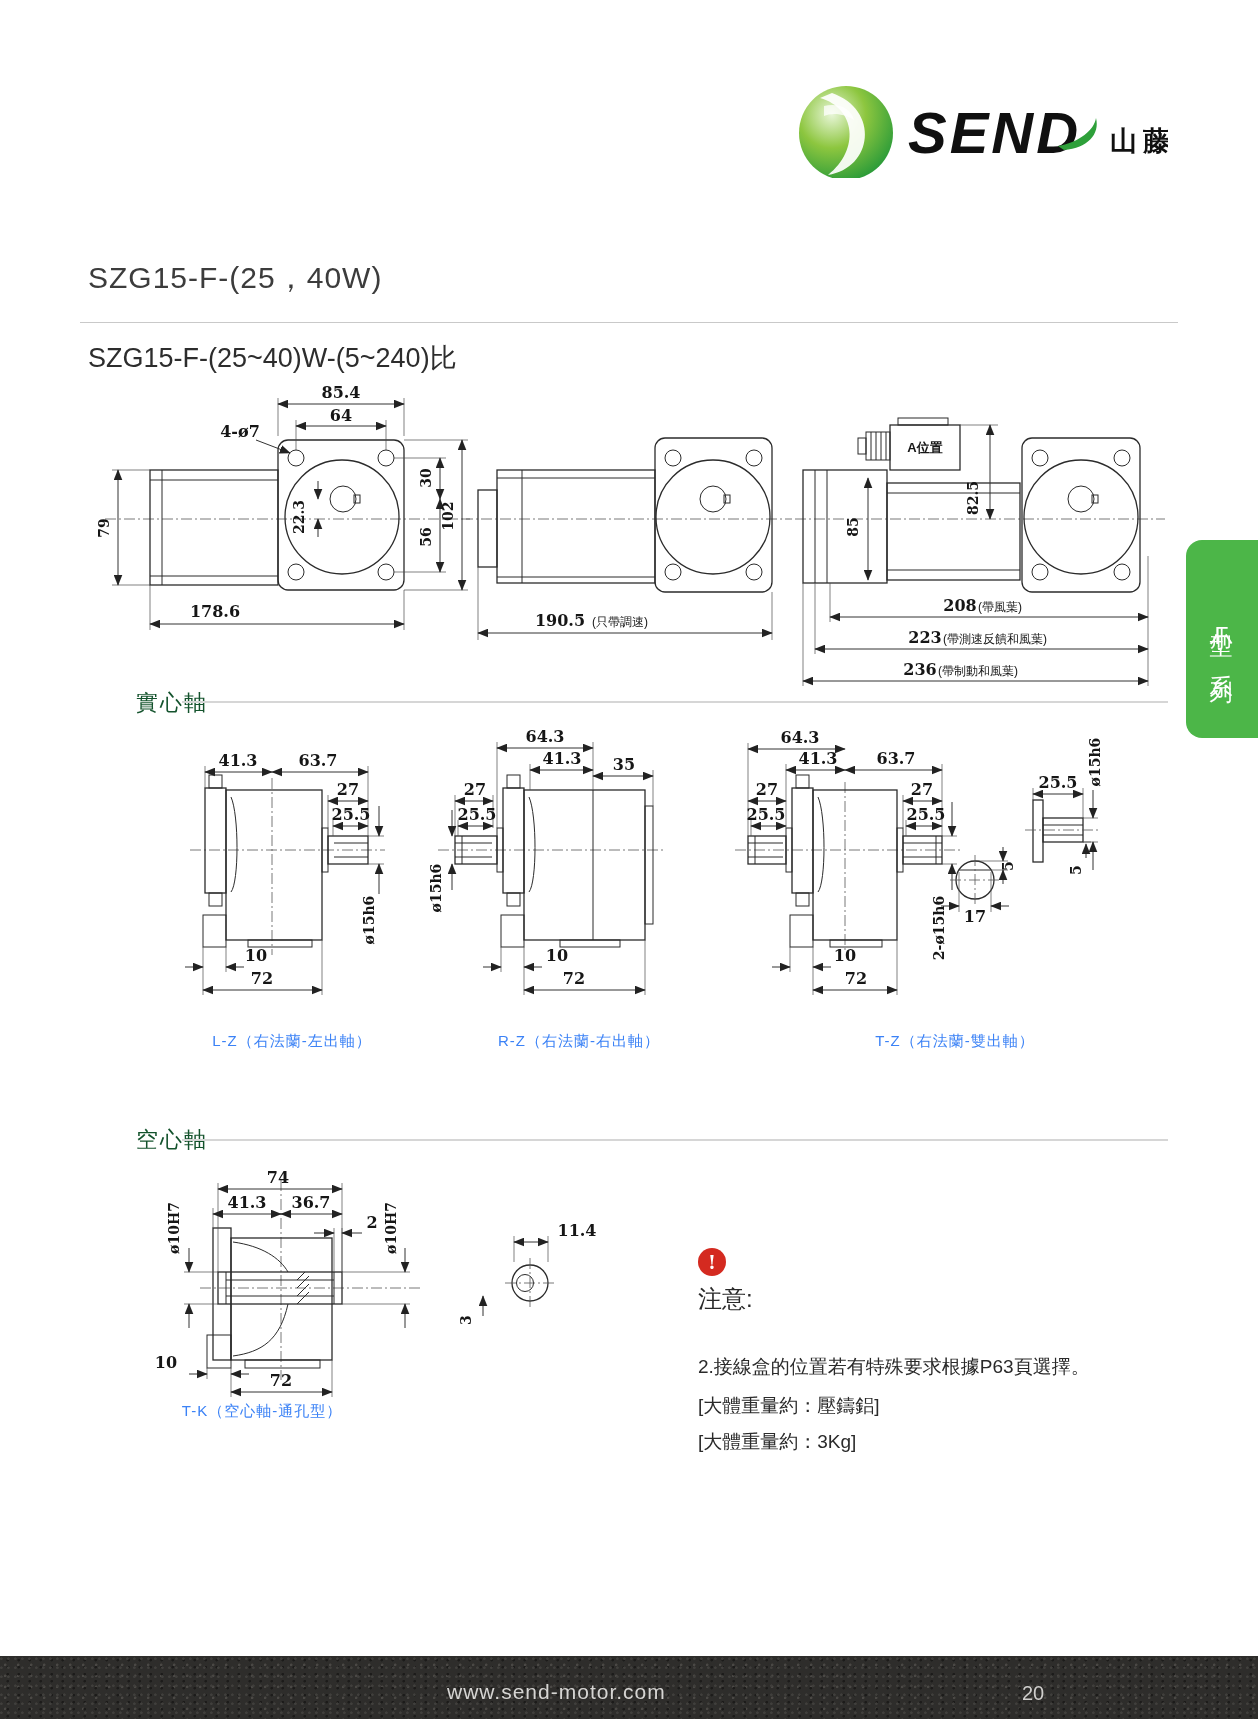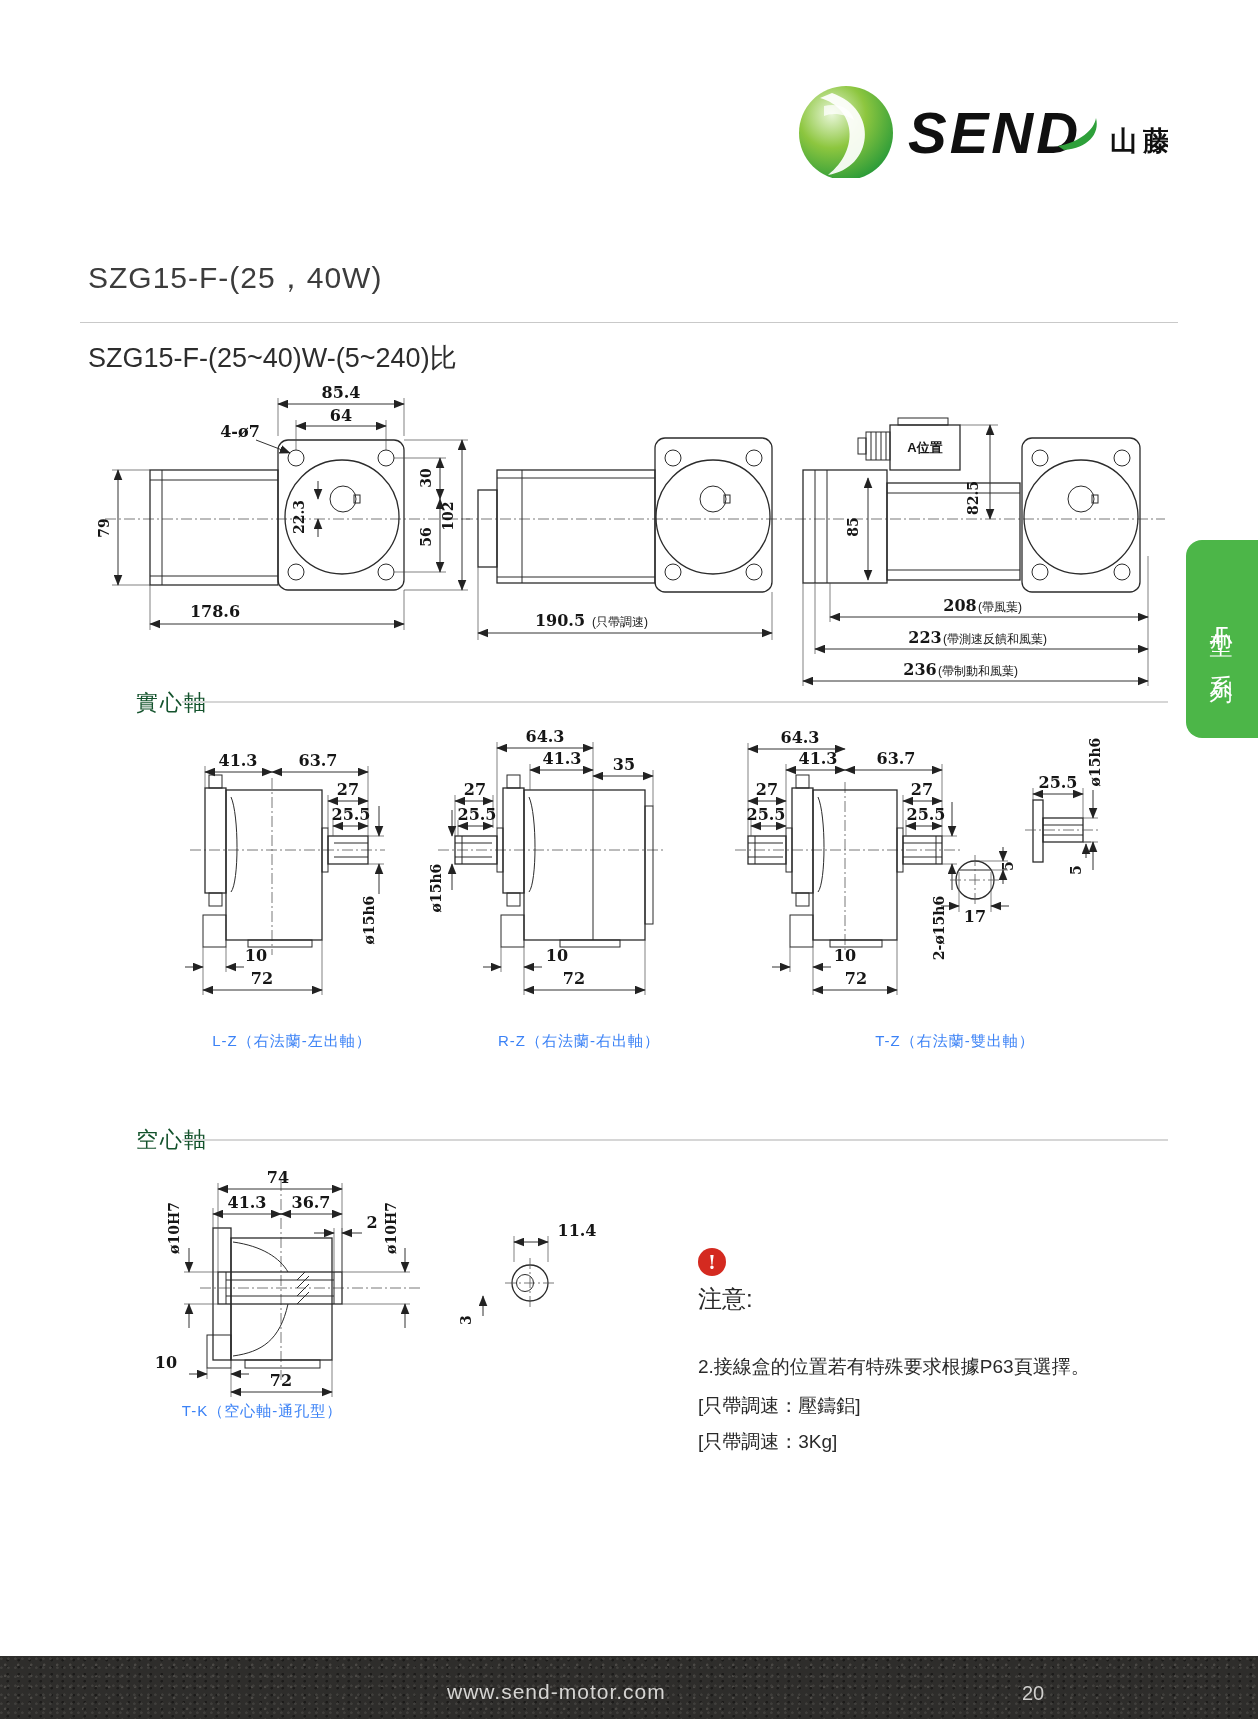--- a/index.html
+++ b/index.html
@@ -458,20 +458,20 @@
   <div class="caption" style="left:292px;top:1032px;">L-Z（右法蘭-左出軸）</div>
   <div class="caption" style="left:579px;top:1032px;">R-Z（右法蘭-右出軸）</div>
   <div class="caption" style="left:955px;top:1032px;">T-Z（右法蘭-雙出軸）</div>
   <div class="caption" style="left:262px;top:1402px;">T-K（空心軸-通孔型）</div>
 
   <div class="alert-dot">
     <span>!</span>
   </div>
   <div class="note-head">注意:</div>
   <div class="note-i2">2.接線盒的位置若有特殊要求根據P63頁選擇。</div>
-  <div class="note-b1">[只帶調速：壓鑄鋁]</div>
-  <div class="note-b2">[只帶調速：3Kg]</div>
+  <div class="note-b1">[大體重量約：壓鑄鋁]</div>
+  <div class="note-b2">[大體重量約：3Kg]</div>
 
   <div class="footer"></div>
   <div class="footer-url">www.send-motor.com</div>
   <div class="footer-page">20</div>
 
 </div>
 
 </body></html>

